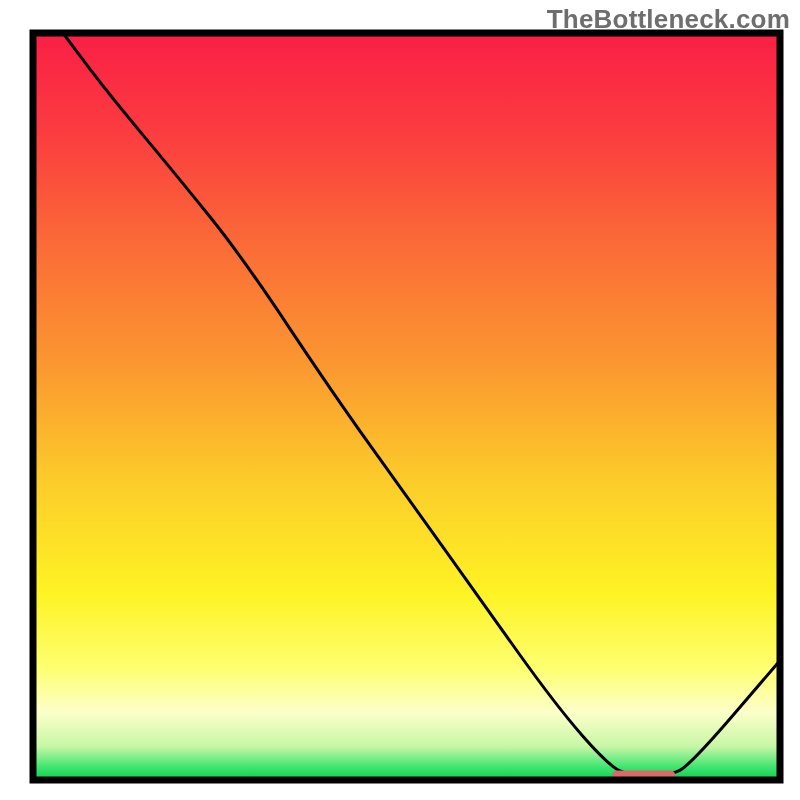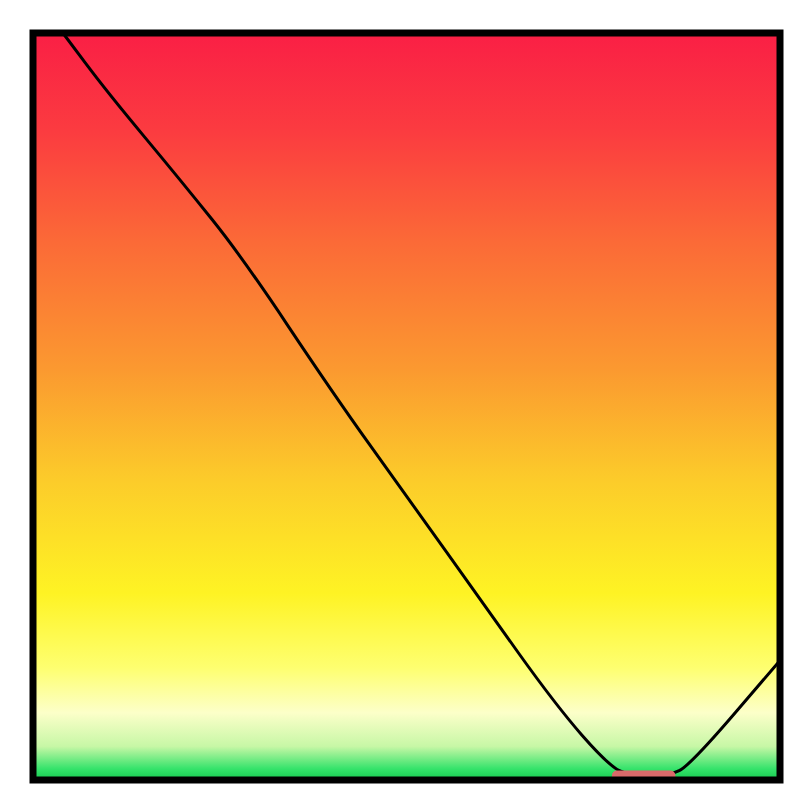--- a/index.html
+++ b/index.html
@@ -26,20 +26,21 @@
     letter-spacing: 0.2px;
   }
   svg {
     display: block;
   }
 </style>
 </head>
 <body>
 
 <div class="frame">
+  <div class="watermark">TheBottleneck.com</div>
 
   <svg id="chart-svg" width="800" height="800" viewBox="0 0 800 800">
     <defs>
       <linearGradient id="bg-grad" x1="0" y1="0" x2="0" y2="1">
           <stop offset="0.00%" stop-color="#fa1f45"></stop>
           <stop offset="13.00%" stop-color="#fb3b40"></stop>
           <stop offset="28.00%" stop-color="#fb6a37"></stop>
           <stop offset="45.00%" stop-color="#fb9930"></stop>
           <stop offset="60.00%" stop-color="#fccc2a"></stop>
           <stop offset="75.00%" stop-color="#fef324"></stop>

